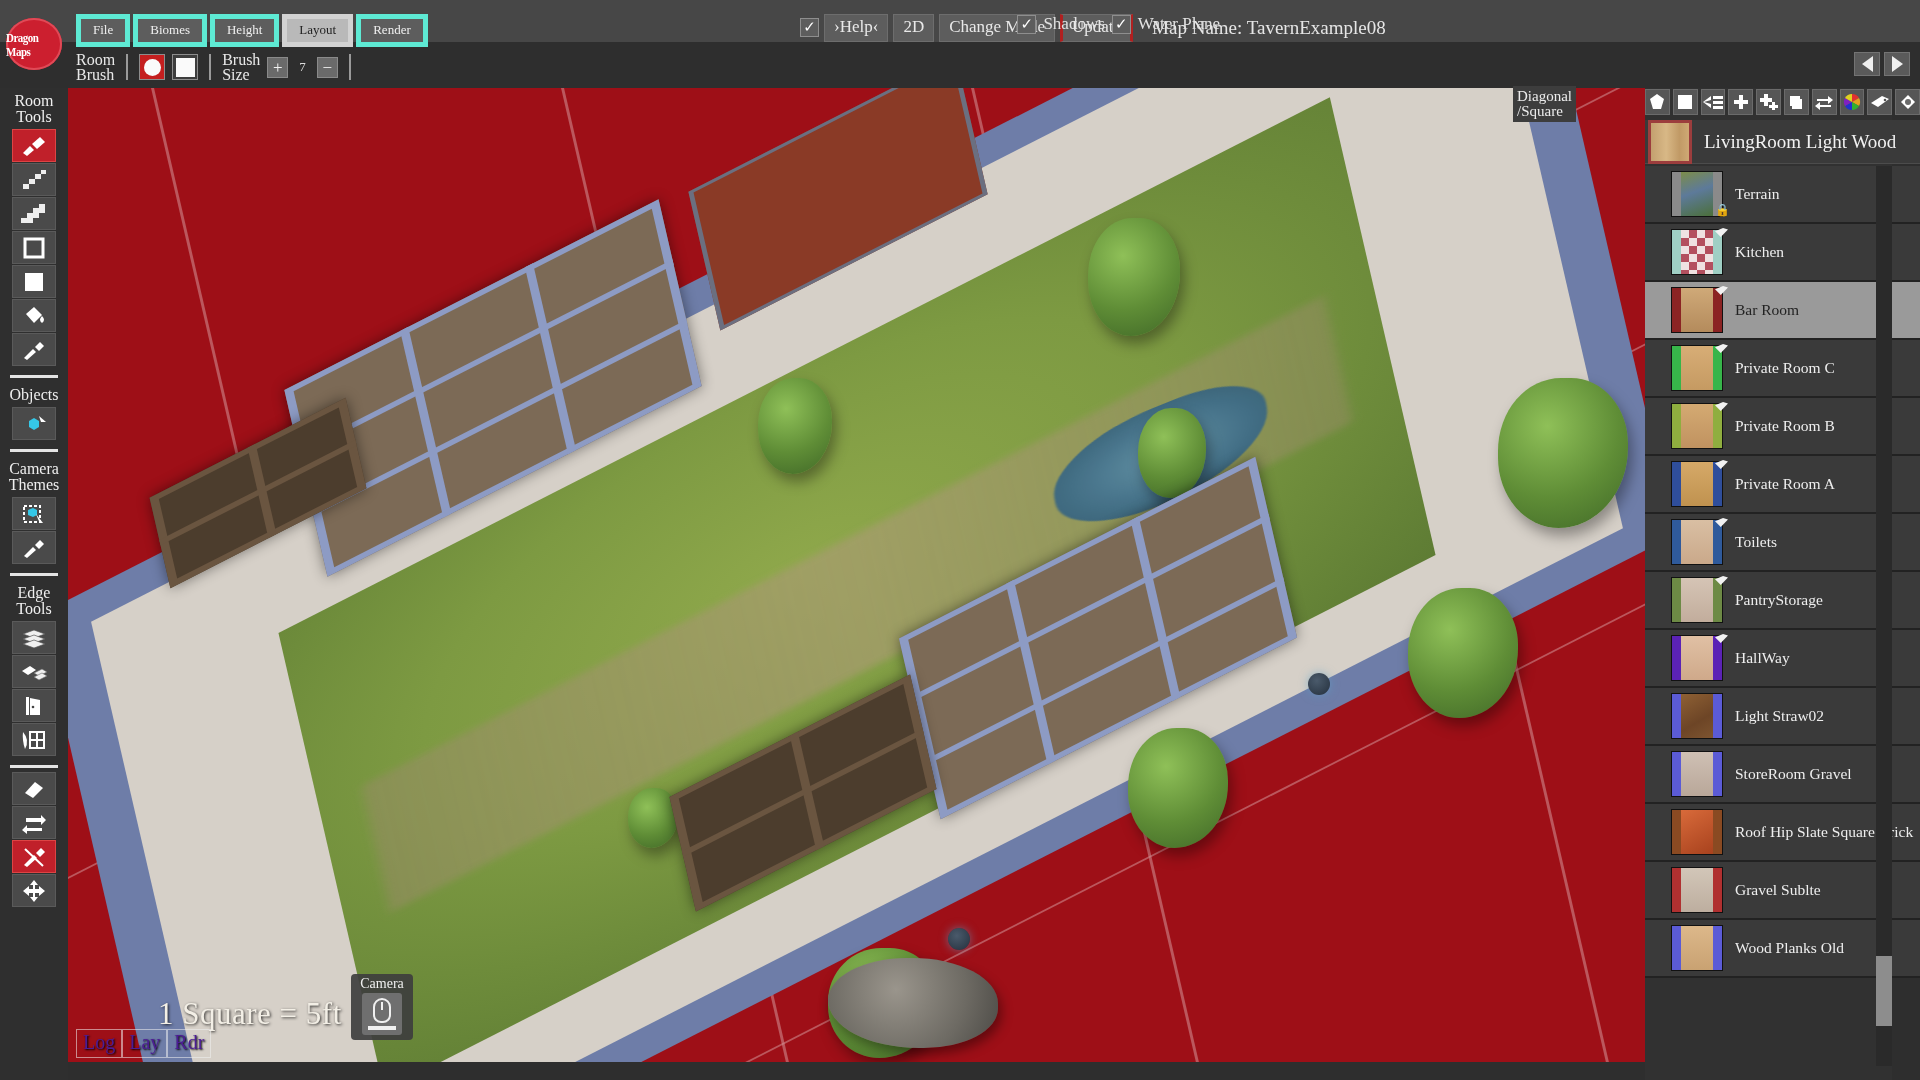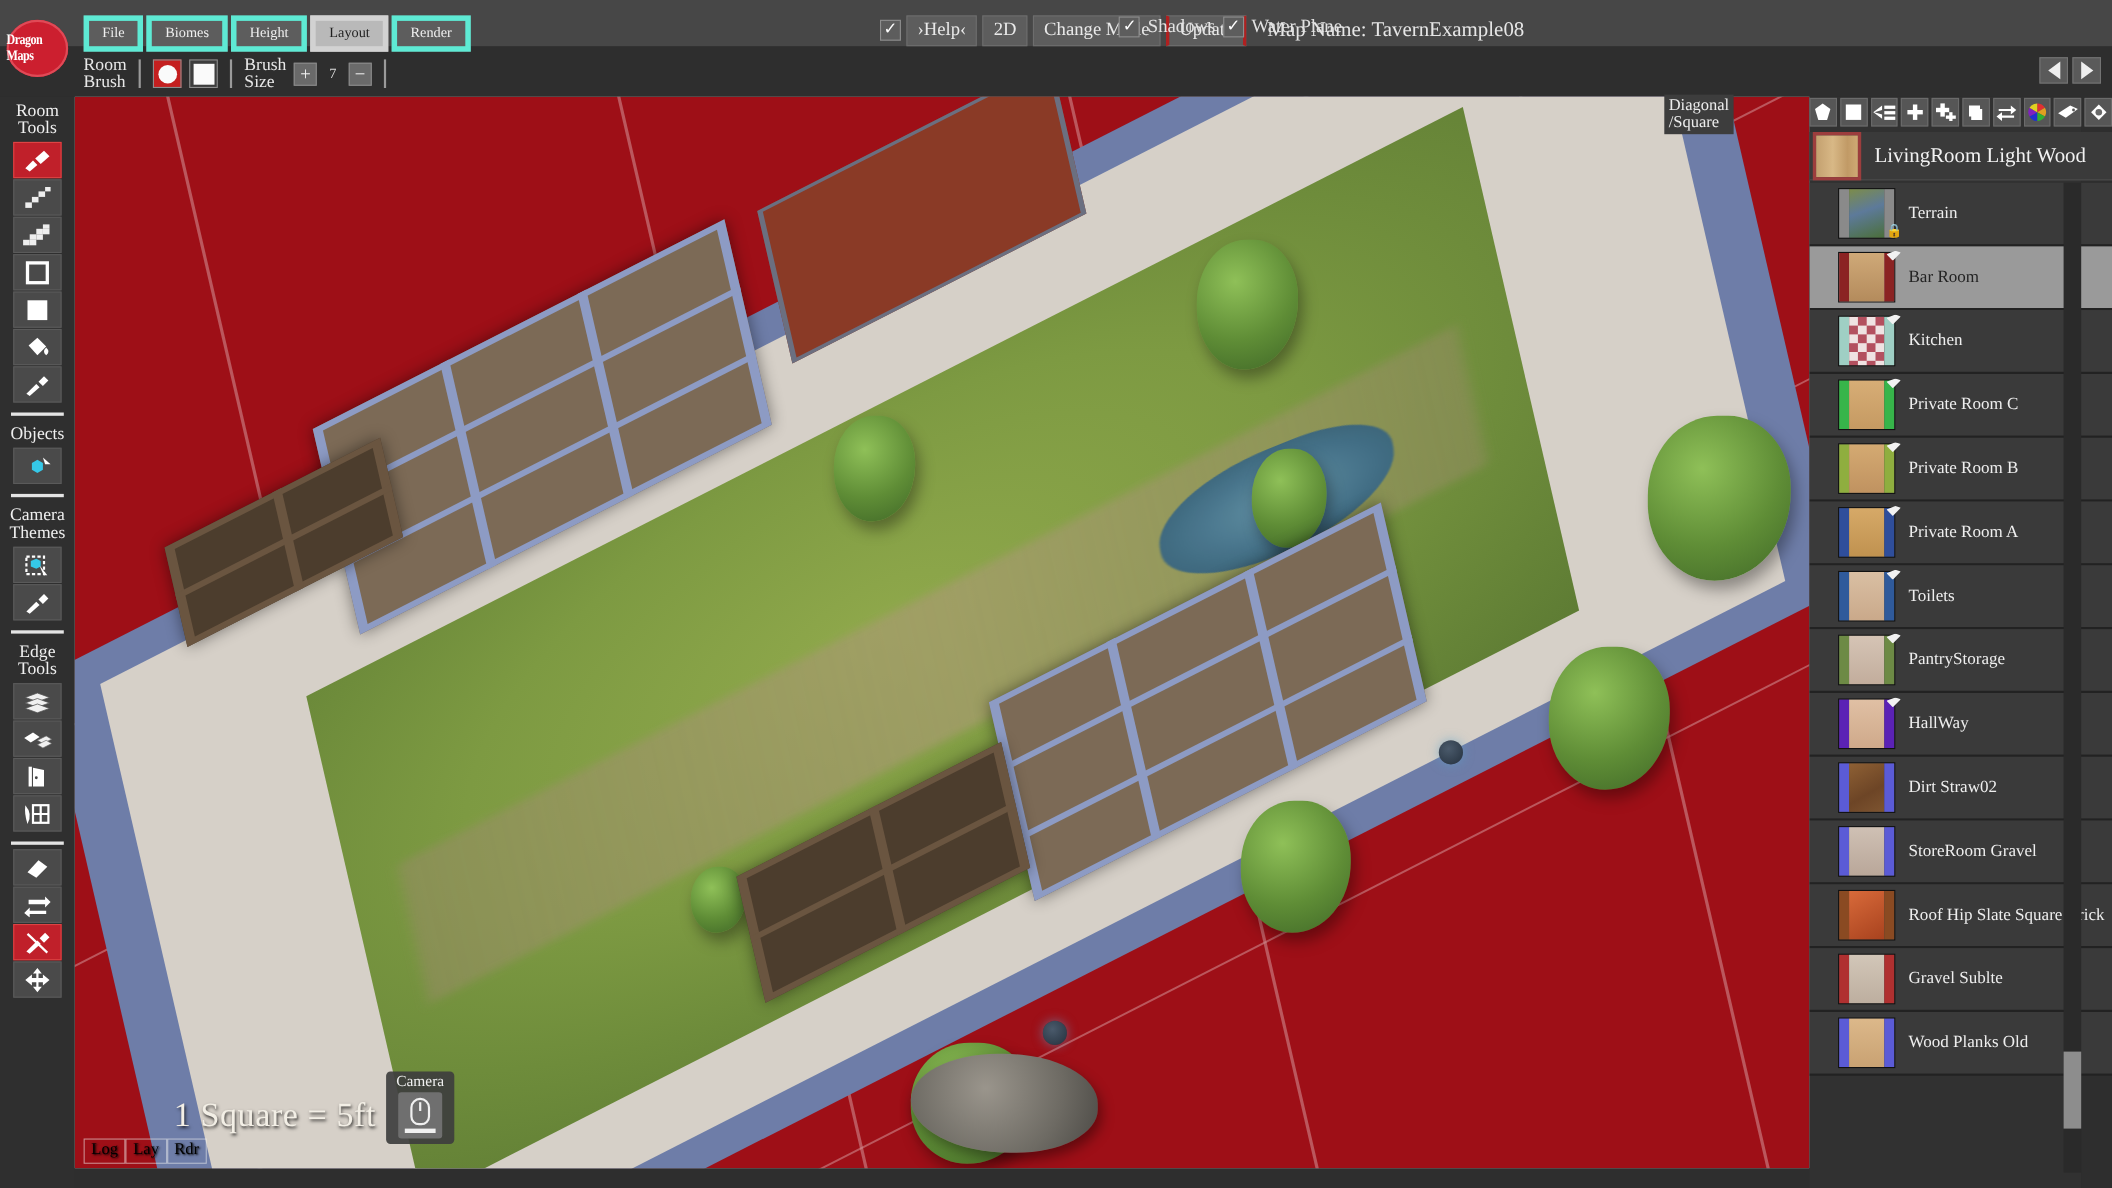--- a/index.html
+++ b/index.html
@@ -169,21 +169,21 @@
     box-shadow: 0 0 10px rgba(90,160,200,.6);
   }
 
   
   .scale-text {
     position: absolute; left: 90px; bottom: 30px; color: #f3efe6; font-size: 31px;
     text-shadow: 1px 1px 3px rgba(0,0,0,.8); letter-spacing: .5px;
   }
   .lograil { position: absolute; left: 8px; bottom: 4px; display: flex; }
   .lograil span {
-    color: #000000; font-size: 15px; padding: 1px 6px 3px; border: 1px solid rgba(240,240,240,.55);
+    color: #4c1d95; font-size: 20px; padding: 1px 6px 3px; border: 1px solid rgba(240,240,240,.55);
     text-shadow: 1px 1px 2px #000; cursor: pointer; margin-top: 24px;
   }
   .camwidget {
     position: absolute; right: 1232px; bottom: 22px; width: 62px; height: 66px;
     background: rgba(62,62,62,.92); border-radius: 4px; padding: 3px;
     display: flex; flex-direction: column; align-items: center; cursor: pointer;
   }
   .camwidget .cl { color: #f0f0f0; font-size: 14px; line-height: 14px; }
   .mouseicon {
     width: 40px; height: 42px; background: #6f6f6f; border-radius: 3px; margin-top: 2px;
@@ -632,40 +632,40 @@
     <div class="rp-list" id="room-list">
         <div class="rp-row">
           <div class="rp-thumb">
             <div class="edgeL" style="background: rgb(138, 138, 138);"></div>
             <div class="mid" style="background: linear-gradient(160deg, rgb(124, 140, 74), rgb(93, 122, 154) 45%, rgb(75, 111, 58));"></div>
             <div class="edgeR" style="background: rgb(138, 138, 138);"></div>
           </div>
           <div class="rp-nm">Terrain</div>
           <div class="lockmark">🔒</div>
         </div>
+        <div class="rp-row">
+          <div class="rp-thumb">
+            <div class="edgeL" style="background: rgb(159, 207, 196);"></div>
+            <div class="mid" style="background: repeating-conic-gradient(rgb(179, 80, 95) 0deg, rgb(179, 80, 95) 25%, rgb(239, 226, 226) 0deg, rgb(239, 226, 226) 50%) 0px 0px / 16px 16px;"></div>
+            <div class="edgeR" style="background: rgb(159, 207, 196);"></div>
+          </div>
+          <div class="rp-nm">Kitchen</div>
+          <div class="tagmark"></div>
+        </div>
         <div class="rp-row active">
           <div class="rp-thumb">
             <div class="edgeL" style="background: rgb(139, 35, 35);"></div>
             <div class="mid" style="background: linear-gradient(rgb(207, 169, 120), rgb(180, 139, 92));"></div>
             <div class="edgeR" style="background: rgb(139, 35, 35);"></div>
           </div>
           <div class="rp-nm">Bar Room</div>
           <div class="tagmark"></div>
         </div>
         <div class="rp-row">
           <div class="rp-thumb">
-            <div class="edgeL" style="background: rgb(159, 207, 196);"></div>
-            <div class="mid" style="background: repeating-conic-gradient(rgb(179, 80, 95) 0deg, rgb(179, 80, 95) 25%, rgb(239, 226, 226) 0deg, rgb(239, 226, 226) 50%) 0px 0px / 16px 16px;"></div>
-            <div class="edgeR" style="background: rgb(159, 207, 196);"></div>
-          </div>
-          <div class="rp-nm">Kitchen</div>
-          <div class="tagmark"></div>
-        </div>
-        <div class="rp-row">
-          <div class="rp-thumb">
             <div class="edgeL" style="background: rgb(55, 181, 74);"></div>
             <div class="mid" style="background: linear-gradient(rgb(215, 173, 118), rgb(197, 154, 98));"></div>
             <div class="edgeR" style="background: rgb(55, 181, 74);"></div>
           </div>
           <div class="rp-nm">Private Room C</div>
           <div class="tagmark"></div>
         </div>
         <div class="rp-row">
           <div class="rp-thumb">
             <div class="edgeL" style="background: rgb(143, 174, 63);"></div>
@@ -710,21 +710,21 @@
           </div>
           <div class="rp-nm">HallWay</div>
           <div class="tagmark"></div>
         </div>
         <div class="rp-row">
           <div class="rp-thumb">
             <div class="edgeL" style="background: rgb(91, 91, 214);"></div>
             <div class="mid" style="background: linear-gradient(150deg, rgb(142, 96, 52), rgb(109, 69, 38) 60%, rgb(125, 84, 48));"></div>
             <div class="edgeR" style="background: rgb(91, 91, 214);"></div>
           </div>
-          <div class="rp-nm">Dirt Straw02</div>
+          <div class="rp-nm">Light Straw02</div>
         </div>
         <div class="rp-row">
           <div class="rp-thumb">
             <div class="edgeL" style="background: rgb(91, 91, 214);"></div>
             <div class="mid" style="background: linear-gradient(rgb(207, 192, 180), rgb(185, 167, 153));"></div>
             <div class="edgeR" style="background: rgb(91, 91, 214);"></div>
           </div>
           <div class="rp-nm">StoreRoom Gravel</div>
         </div>
         <div class="rp-row">

